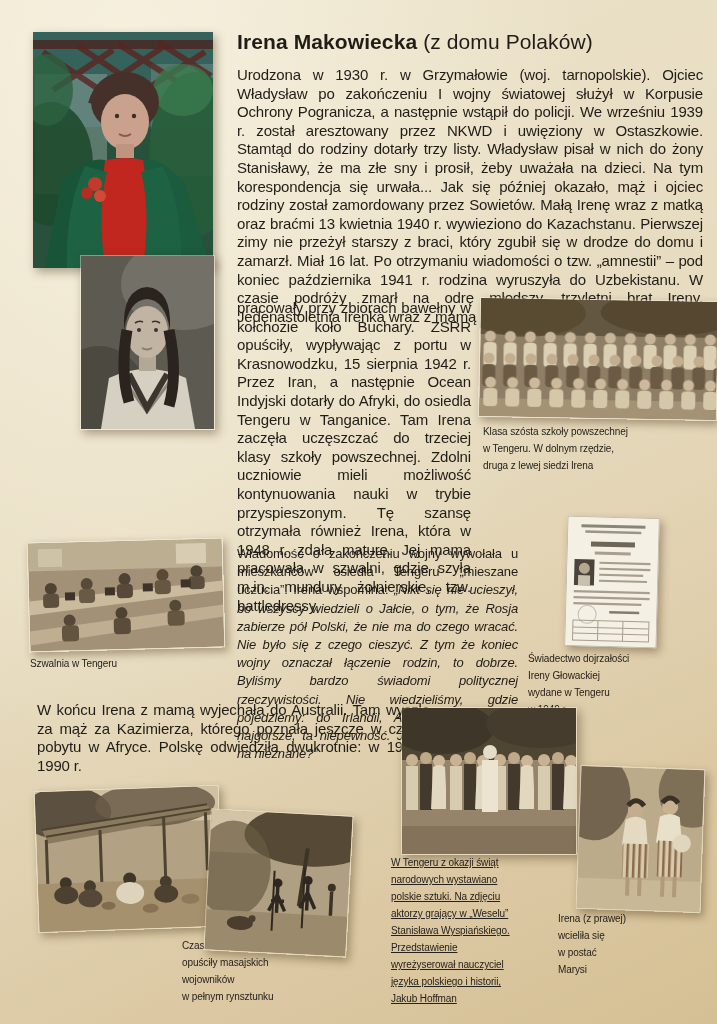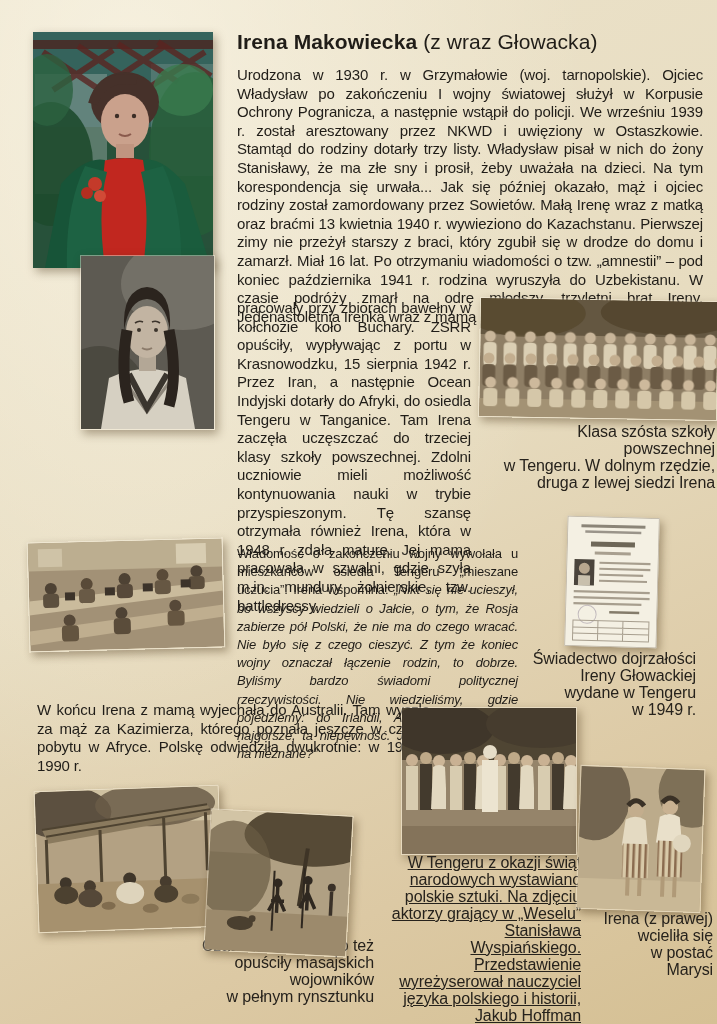--- a/index.html
+++ b/index.html
@@ -14,21 +14,21 @@
   .abs{position:absolute;}
   .title{left:237px;top:30px;width:470px;font-size:21px;letter-spacing:.1px;}
   .title b{font-weight:bold;}
   .body-text{font-size:15px;line-height:18.6px;text-align:justify;letter-spacing:-.15px;}
   .blockA{left:237px;top:66px;width:466px;}
   .blockB{left:237px;top:299px;width:234px;}
   .blockC{left:237px;top:545px;width:281px;font-size:13px;line-height:18.2px;}
   .blockC em{font-style:italic;}
   .blockD{left:37px;top:701px;width:393px;}
   .caption{
-    font-size:16px;line-height:17px;text-align:right;white-space:pre-line;
+    font-size:10px;line-height:17px;text-align:left;white-space:pre-line;
     letter-spacing:-.1px;color:#26221c;
   }
   .photo{position:absolute;overflow:hidden;box-shadow:3px 4px 9px rgba(60,40,10,.38);}
   .photo svg{display:block;width:100%;height:100%;}
   .bw{border:1px solid rgba(242,236,220,.45);}
   
   .p-color   {left:33px; top:32px;  width:180px;height:236px;z-index:1;}
   .p-portrait{left:80px; top:255px; width:133px;height:173px;z-index:2;}
   .p-class   {left:479px;top:299px; width:237px;height:118px;transform:rotate(1deg);}
   .p-sew     {left:28px; top:540px; width:194px;height:108px;transform:rotate(-1.5deg);}
@@ -46,21 +46,21 @@
   .c6{left:182px;top:937px;width:192px;}
   .c7{left:391px;top:854px;width:190px;text-decoration:underline;}
   .c8{left:558px;top:910px;width:155px;}
 </style>
 </head>
 <body>
 
 <div class="canvas">
 
   <div class="abs title">
-    <b>Irena Makowiecka</b><span> (z wraz Głowacka)</span>
+    <b>Irena Makowiecka</b><span> (z domu Polaków)</span>
   </div>
 
   <div class="abs body-text blockA">Urodzona w 1930 r. w Grzymałowie (woj. tarnopolskie). Ojciec Władysław po zakończeniu I wojny światowej służył w Korpusie Ochrony Pogranicza, a następnie wstąpił do policji. We wrześniu 1939 r. został aresztowany przez NKWD i uwięziony w Ostaszkowie. Stamtąd do rodziny dotarły trzy listy. Władysław pisał w nich do żony Stanisławy, że ma złe sny i prosił, żeby uważała na dzieci. Na tym korespondencja się urwała... Jak się później okazało, mąż i ojciec rodziny został zamordowany przez Sowietów. Małą Irenę wraz z matką oraz braćmi 13 kwietnia 1940 r. wywieziono do Kazachstanu. Pierwszej zimy nie przeżył starszy z braci, który zgubił się w drodze do domu i zamarzł. Miał 16 lat. Po otrzymaniu wiadomości o tzw. „amnestii” – pod koniec października 1941 r. rodzina wyruszyła do Uzbekistanu. W czasie podróży zmarł na odrę młodszy, trzyletni brat Ireny. Jedenastoletnia Irenka wraz z mamą Stanisławą</div>
   <div class="abs body-text blockB">pracowały przy zbiorach bawełny w kołchozie koło Buchary. ZSRR opuściły, wypływając z portu w Krasnowodzku, 15 sierpnia 1942 r. Przez Iran, a następnie Ocean Indyjski dotarły do Afryki, do osiedla Tengeru w Tanganice. Tam Irena zaczęła uczęszczać do trzeciej klasy szkoły powszechnej. Zdolni uczniowie mieli możliwość kontynuowania nauki w trybie przyspieszonym. Tę szansę otrzymała również Irena, która w 1948 r. zdała maturę. Jej mama pracowała w szwalni, gdzie szyła m.in. mundury żołnierskie, tzw. battledressy.</div>
   <div class="abs body-text blockC"><span>Wiadomość o zakończeniu wojny wywołała u mieszkańców osiedla Tengeru „mieszane uczucia”. Irena wspomina: </span><em>„Nikt się nie ucieszył, bo wszyscy wiedzieli o Jałcie, o tym, że Rosja zabierze pół Polski, że nie ma do czego wracać. Nie było się z czego cieszyć. Z tym że koniec wojny oznaczał łączenie rodzin, to dobrze. Byliśmy bardzo świadomi politycznej rzeczywistości. Nie wiedzieliśmy, gdzie pojedziemy: do Irlandii, Argentyny? To było najgorsze, ta niepewność. Jak się przygotować na nieznane?”</em></div>
   <div class="abs body-text blockD">W końcu Irena z mamą wyjechała do Australii. Tam wyszła za mąż za Kazimierza, którego poznała jeszcze w czasie pobytu w Afryce. Polskę odwiedziła dwukrotnie: w 1976 i 1990 r.</div>
 
   <div class="photo p-color">
     <svg viewBox="0 0 180 236" preserveAspectRatio="none">
       <rect width="180" height="236" fill="#27513a"></rect>
@@ -164,20 +164,21 @@
       <rect x="114" y="43" width="10" height="8" fill="#3c332a"></rect>
       <rect x="152" y="40" width="10" height="8" fill="#3c332a"></rect>
       <circle cx="40" cy="78" r="6" fill="#564838"></circle>
         <rect x="32" y="83" width="17" height="16" rx="4" fill="#63543f"></rect>
       <circle cx="92" cy="72" r="6" fill="#4e4234"></circle>
         <rect x="84" y="77" width="17" height="16" rx="4" fill="#5a4c3a"></rect>
       <circle cx="146" cy="66" r="6" fill="#564838"></circle>
         <rect x="138" y="71" width="17" height="15" rx="4" fill="#665641"></rect>
     </svg>
   </div>
+  <div class="abs caption c3">Szwalnia w Tengeru</div>
 
   <div class="photo p-doc">
     <svg viewBox="0 0 92 130" preserveAspectRatio="none">
       <rect width="92" height="130" fill="#f4f0e3" stroke="#b9b0a0" stroke-width="1.5"></rect>
       <rect x="14" y="8" width="64" height="3" fill="#8b8578"></rect>
       <rect x="18" y="14" width="56" height="2.5" fill="#9a948a"></rect>
       <rect x="24" y="25" width="44" height="5" fill="#6e6758"></rect>
       <rect x="28" y="35" width="36" height="3" fill="#a89f8f"></rect>
       <rect x="8" y="43" width="20" height="26" fill="#4a443c"></rect>
       <circle cx="18" cy="52" r="5.5" fill="#b8a78f"></circle>

